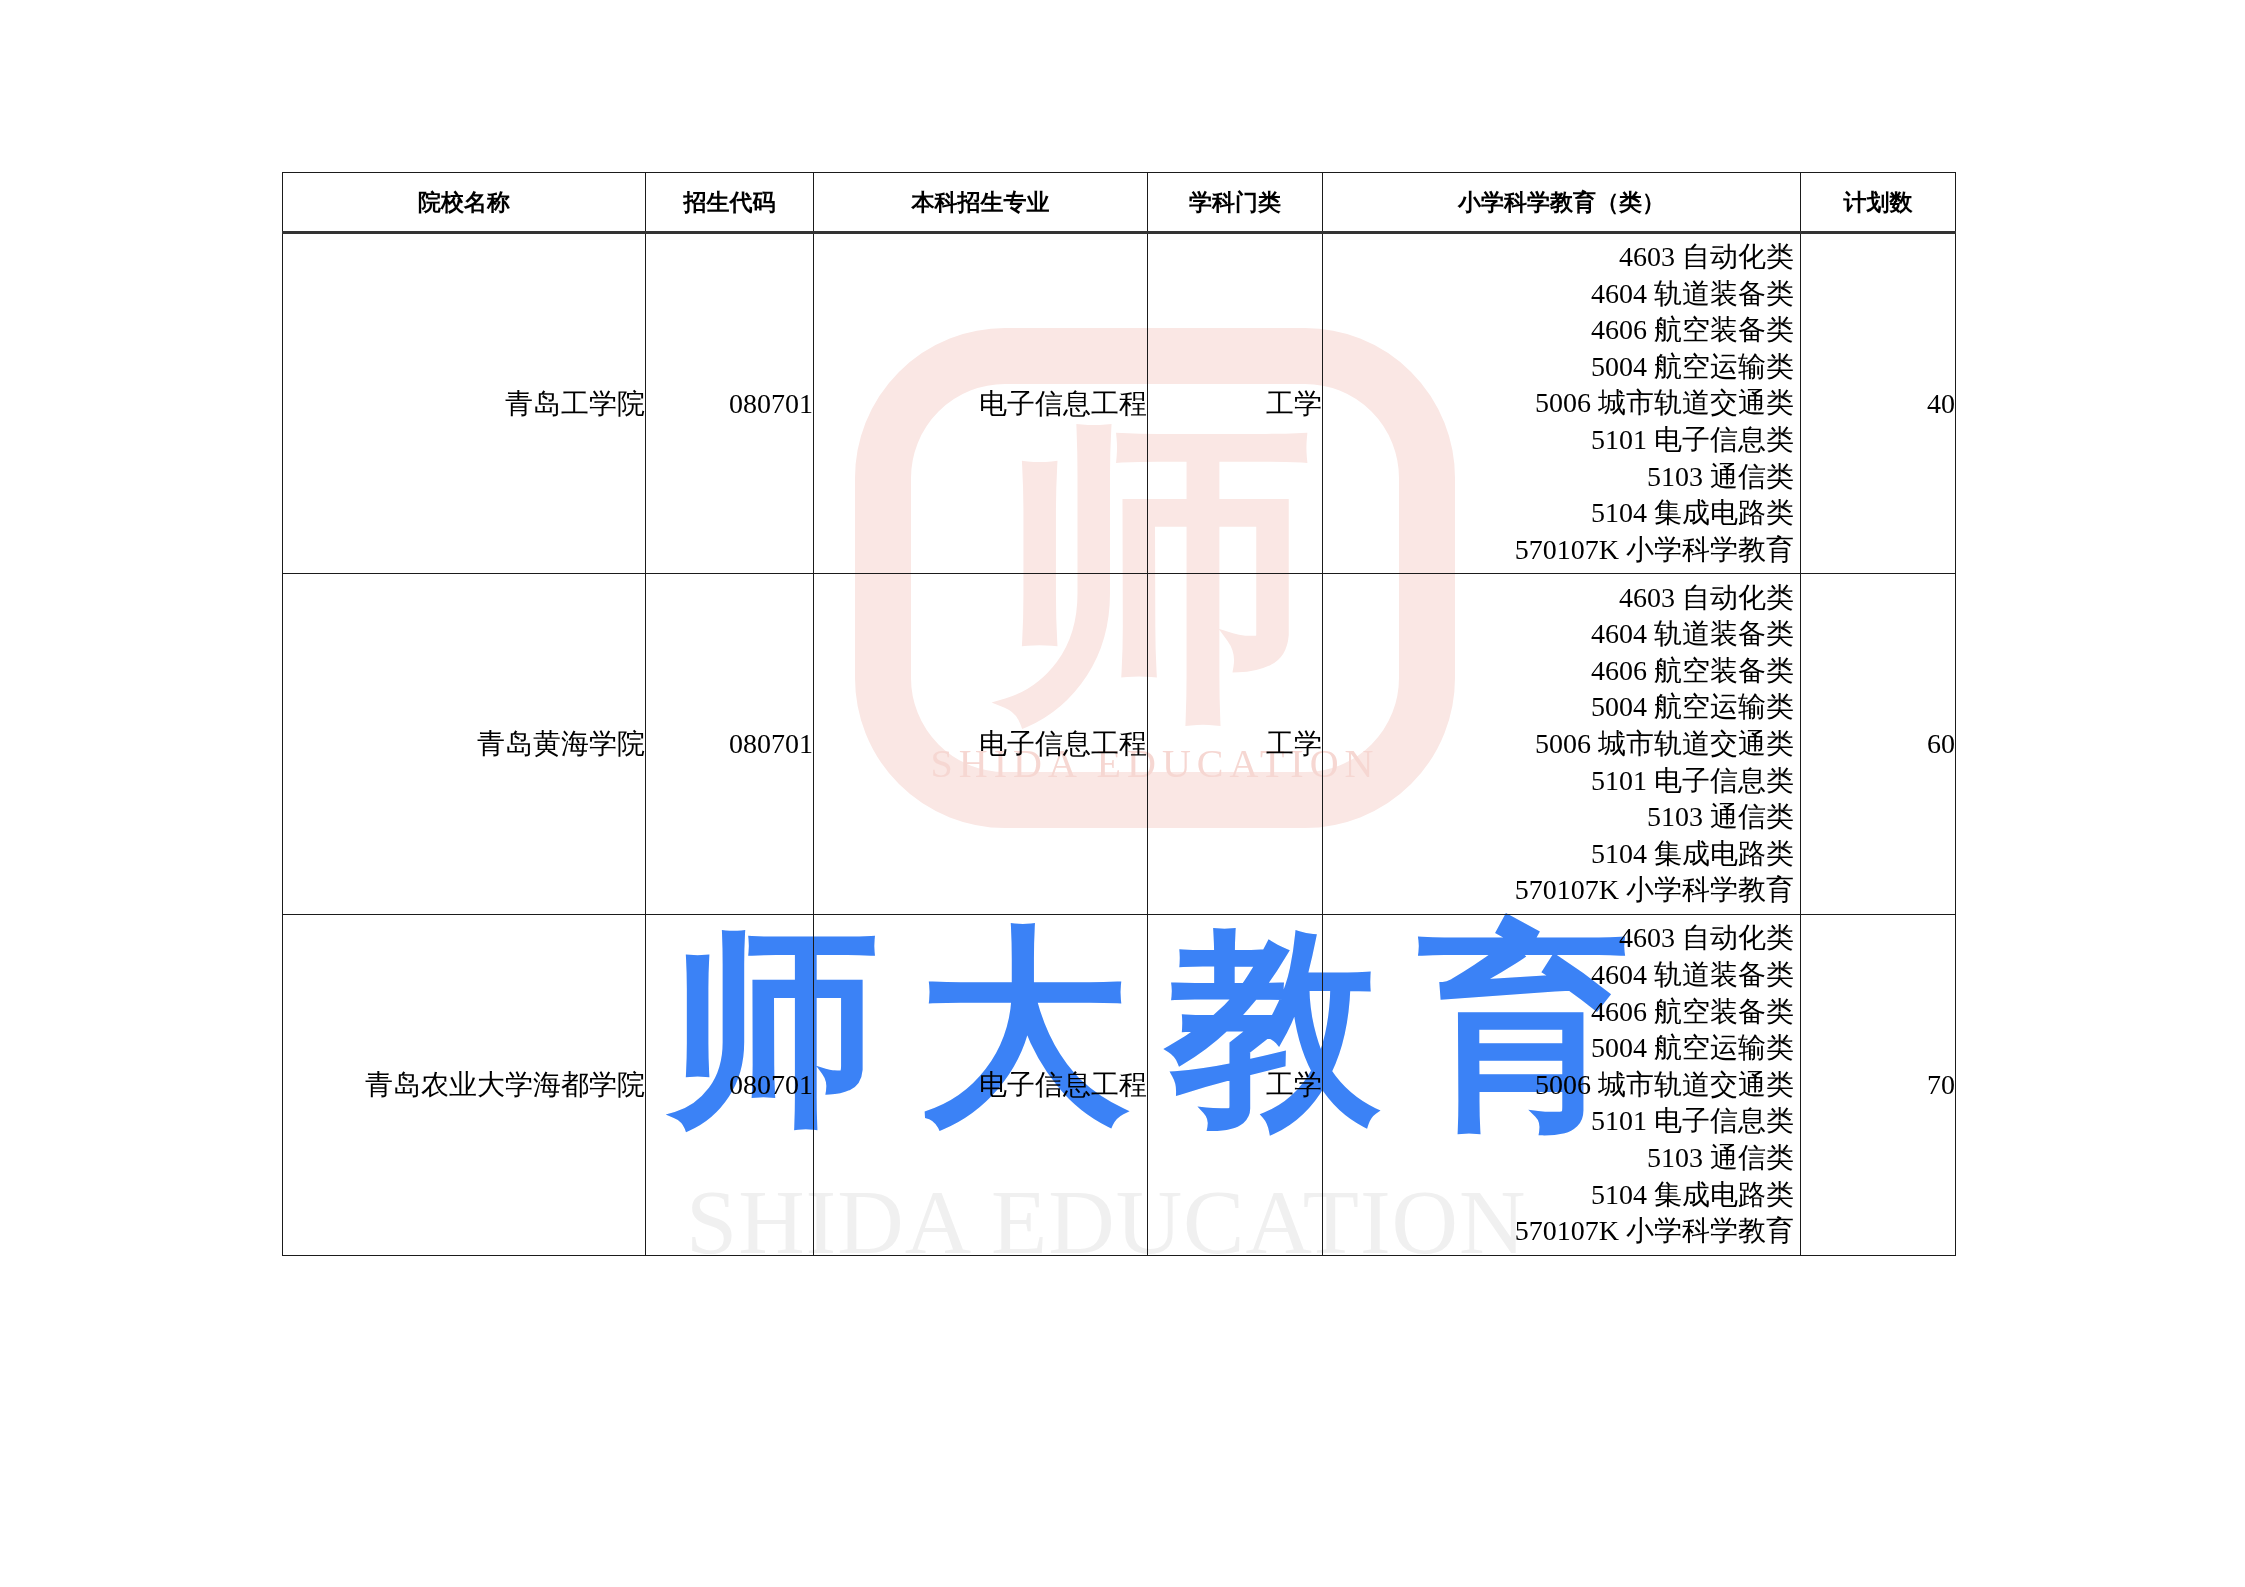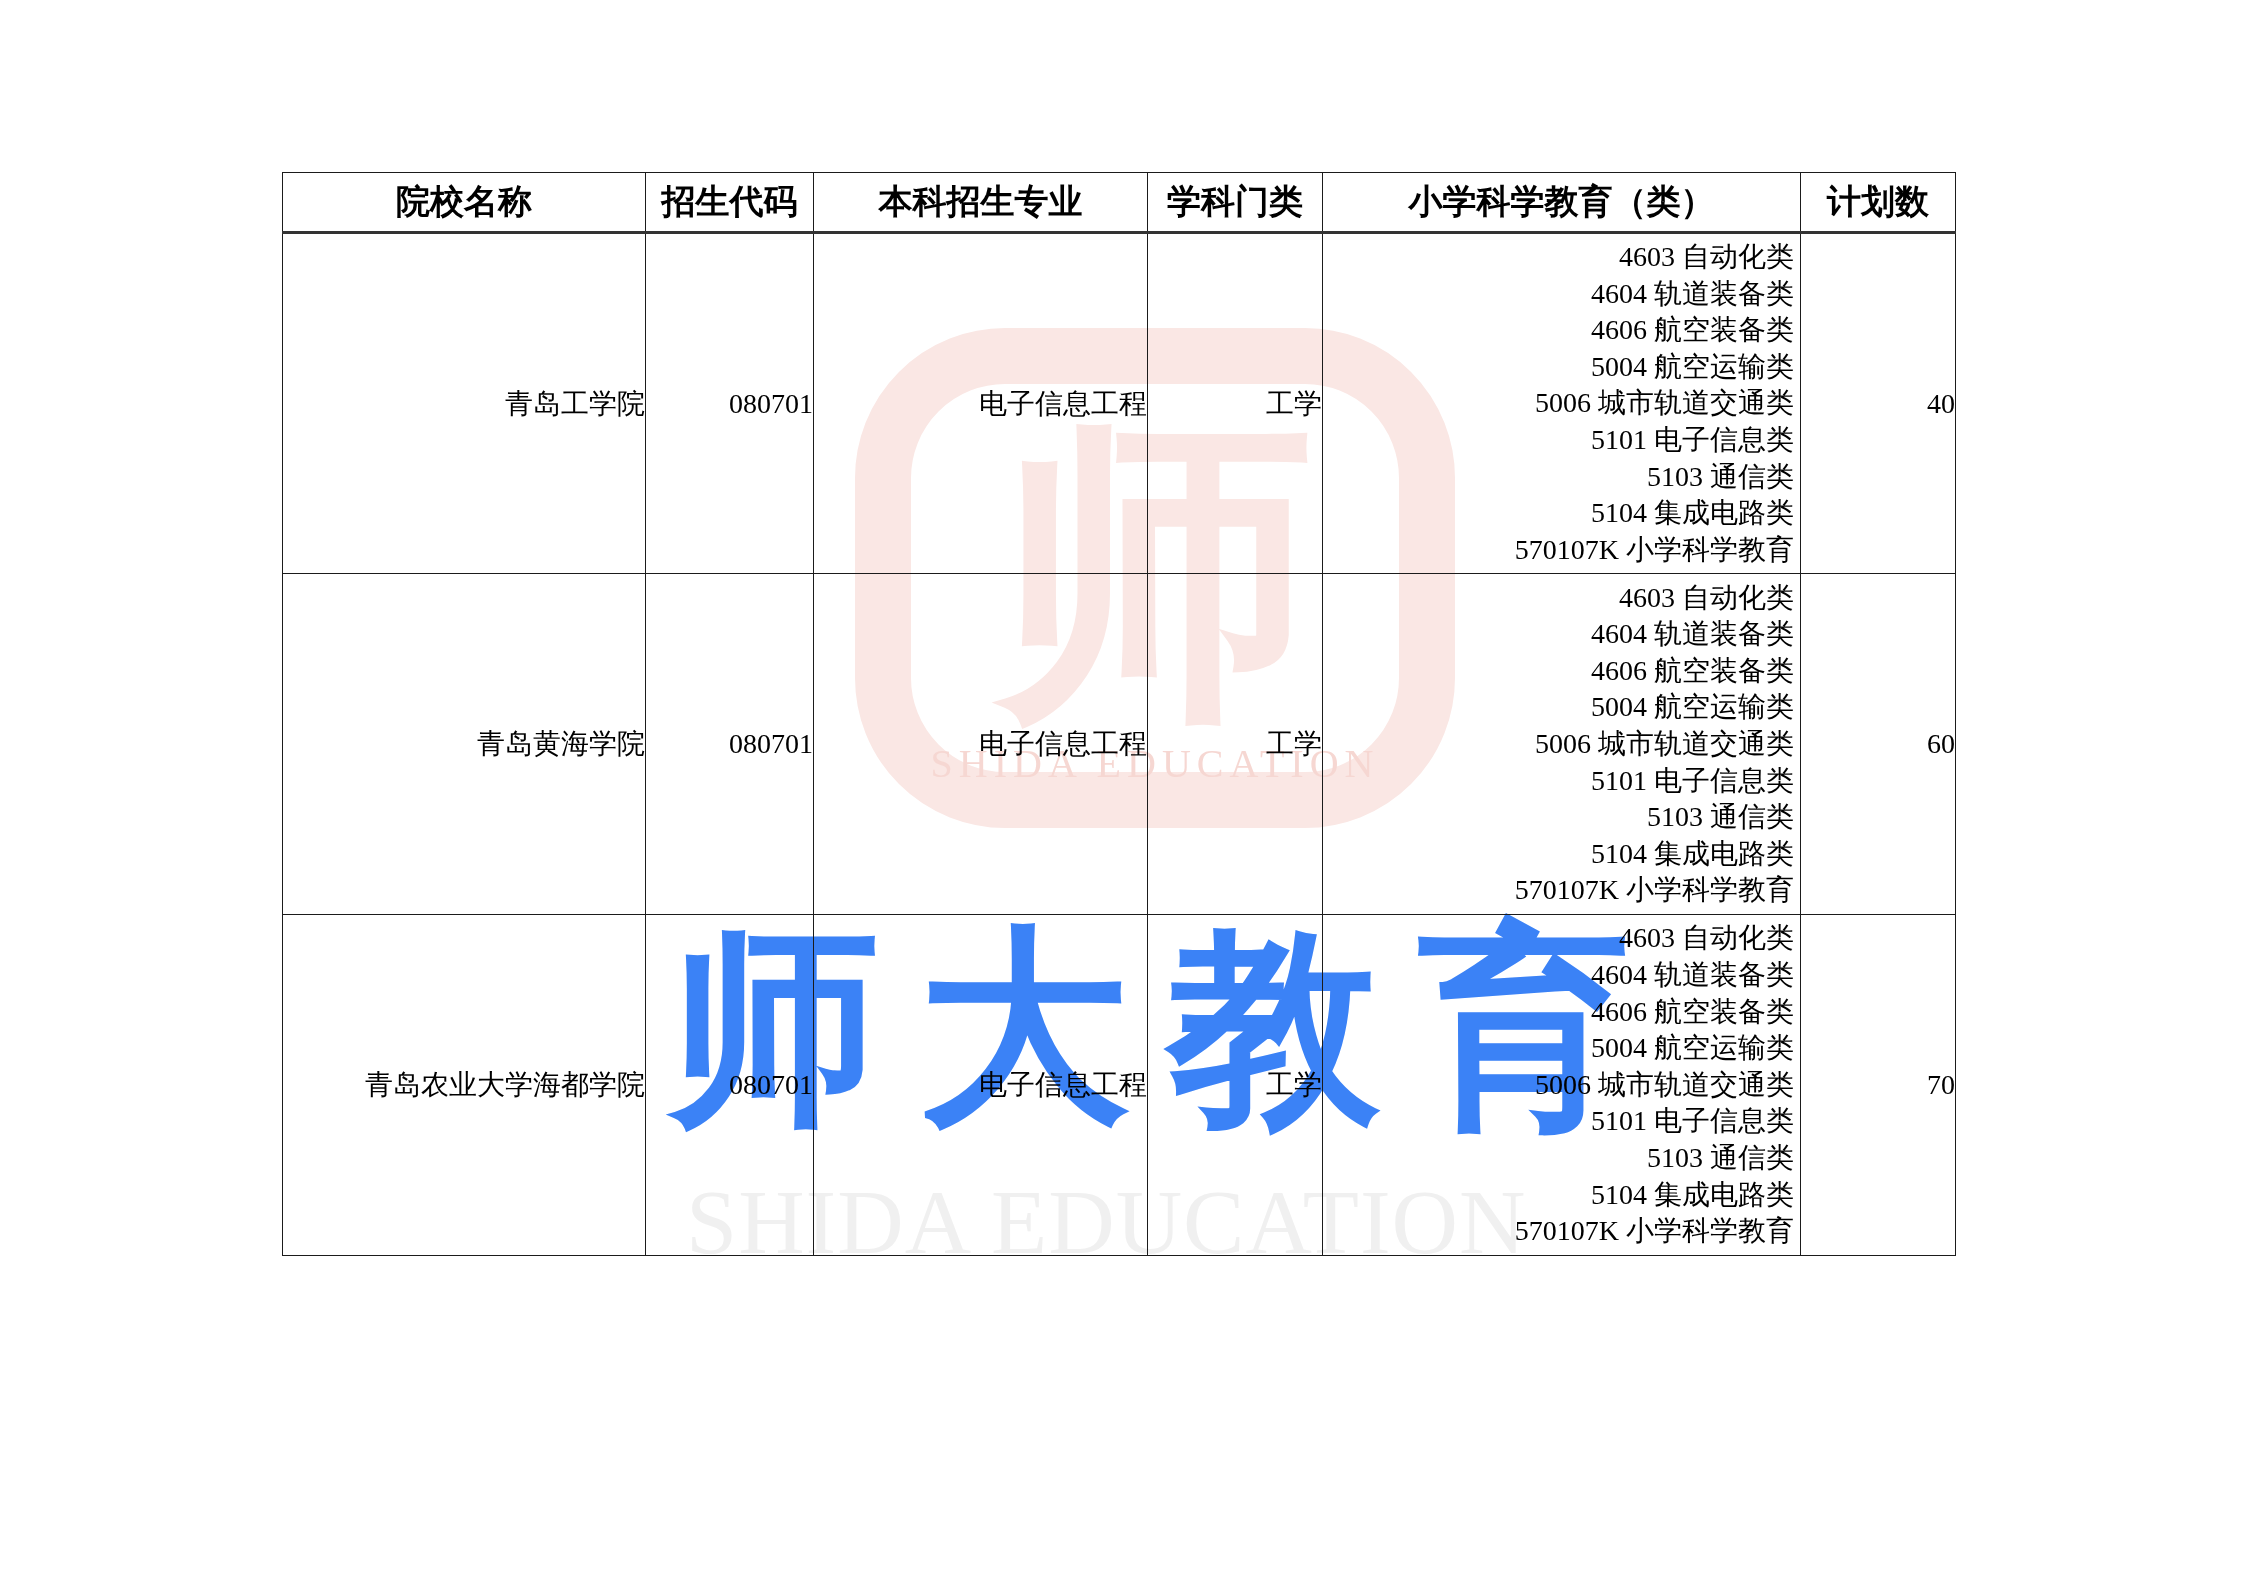--- a/index.html
+++ b/index.html
@@ -42,21 +42,21 @@
 
   
   .plan-table {
     position:absolute; left:282px; top:172px; width:1673px; z-index:2;
     border-collapse:collapse; table-layout:fixed; background:transparent;
   }
   .plan-table th, .plan-table td { border:1.5px solid #1b1b1b; padding:0; }
   .plan-table thead th {
     height:58px;
     font-family:"Liberation Sans","DejaVu Sans",sans-serif;
-    font-weight:700; font-size:34px; text-align:center; vertical-align:middle;
+    font-weight:700; font-size:23px; text-align:center; vertical-align:middle;
     border-bottom:3px solid #333333;
   }
   .plan-table td { font-size:28px; }
   .r1 { height:341px; } .r2 { height:341px; } .r3 { height:335px; }
   td.c { text-align:right; vertical-align:middle; }
   td.list { text-align:right; vertical-align:middle; padding:5px 6px 5px 9px;margin-top:25px; }
   .list-line { line-height:36.6px; white-space:nowrap; }
 
   
   .page-number {

